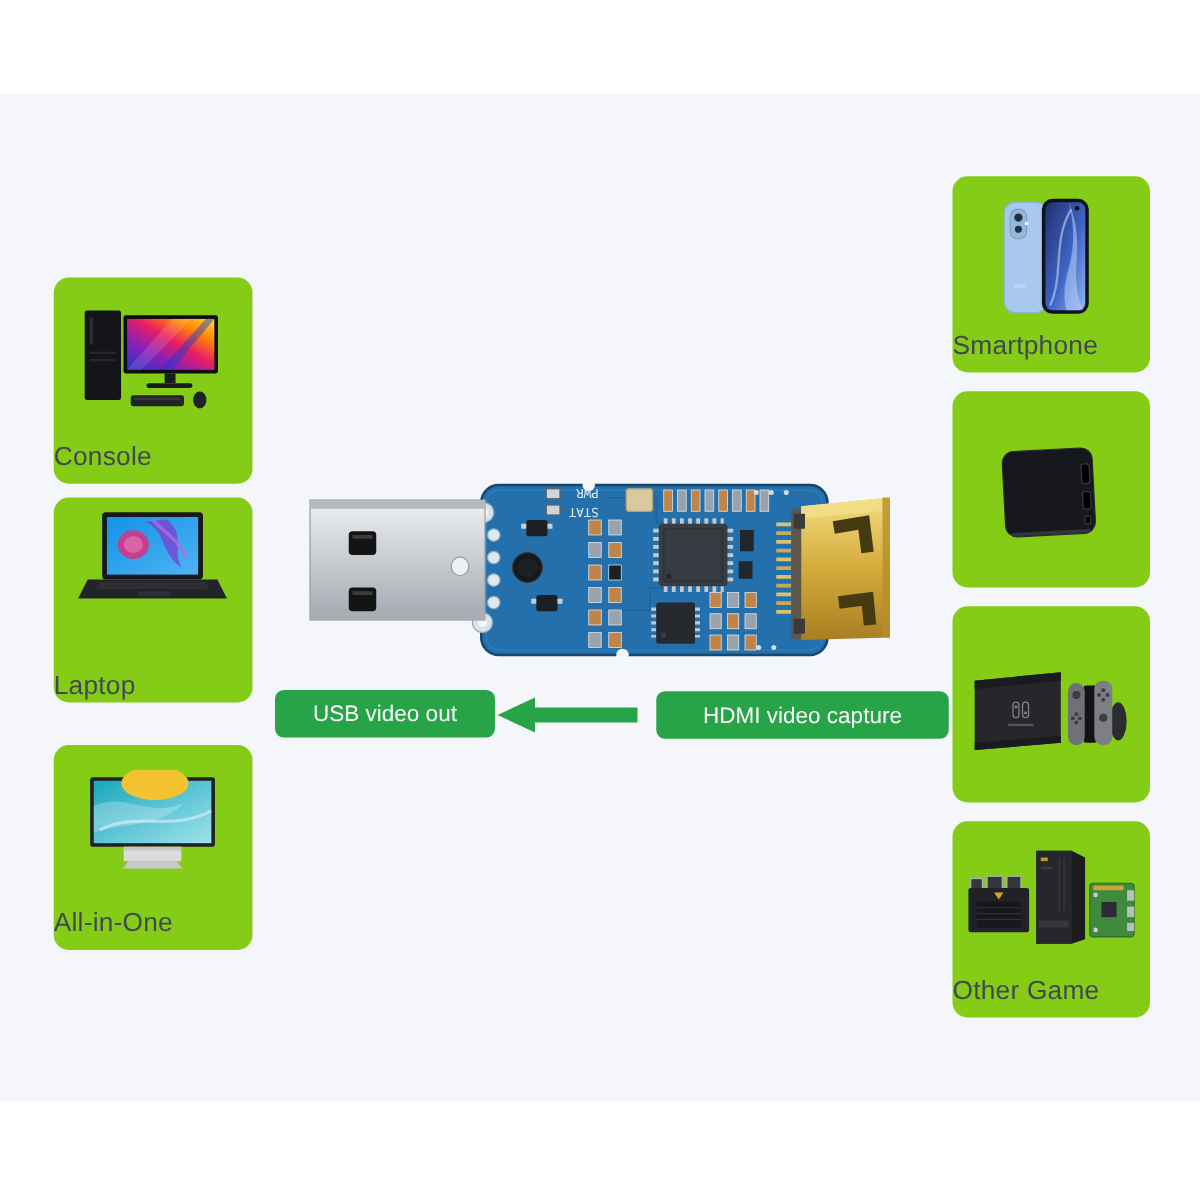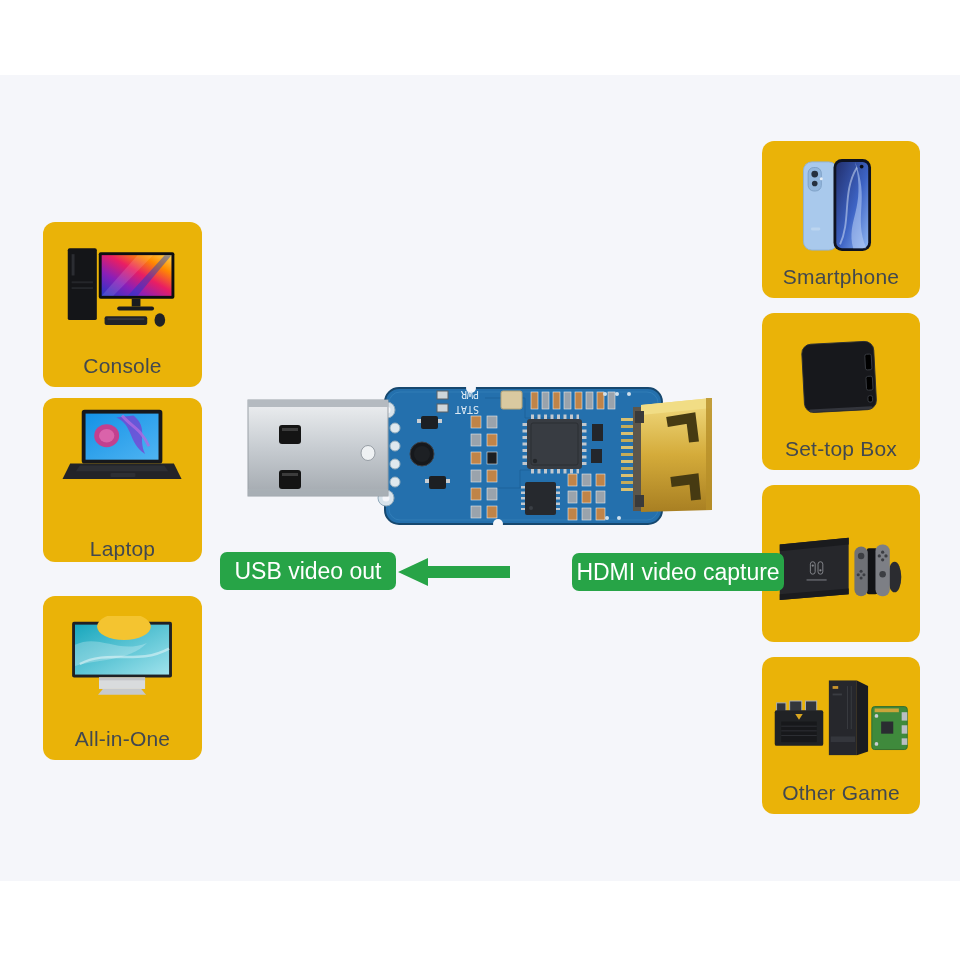--- a/index.html
+++ b/index.html
@@ -3,43 +3,43 @@
 <meta charset="utf-8">
 <style>
   html,body{margin:0;padding:0;}
   body{
     width:960px;height:960px;position:relative;overflow:hidden;
     background:#ffffff;
     font-family:"Liberation Sans", sans-serif;
   }
   .band{position:absolute;left:0;top:75px;width:960px;height:806px;background:#f5f6fa;}
   .card{
-    position:absolute;background:#eab308;border-radius:12px;
-    display:flex;flex-direction:column;align-items:center;box-sizing:border-box;
+    position:absolute;background:#84cc16;border-radius:12px;
+    display:flex;flex-direction:column;align-items:flex-start;box-sizing:border-box;
   }
   .card .art{flex:1;width:100%;display:flex;align-items:center;justify-content:center;padding-top:6px;}
   .card-label{
     flex:0 0 auto;height:34px;line-height:26px;font-size:21px;color:#42484f;letter-spacing:.2px;
   }
   
   .pos-desktop{left:43px;top:222px;width:159px;height:165px;}
   .pos-laptop{left:43px;top:398px;width:159px;height:164px;gap:36px;}
   .pos-aio{left:43px;top:596px;width:159px;height:164px;}
   
   .pos-phone{left:762px;top:141px;width:158px;height:157px;}
   .pos-settop{left:762px;top:313px;width:158px;height:157px;}
   .pos-game{left:762px;top:485px;width:158px;height:157px;}
   .pos-other{left:762px;top:657px;width:158px;height:157px;}
 
   .tag{
     position:absolute;height:38px;background:#27a447;border-radius:7px;
-    color:#ffffff;font-size:23px;display:flex;align-items:center;justify-content:center;
+    color:#ffffff;font-size:18px;display:flex;align-items:center;justify-content:center;
   }
   .tag-usb{left:220px;top:552px;width:176px;}
-  .tag-hdmi{left:525px;top:553px;width:212px;margin-left:47px;}
+  .tag-hdmi{left:525px;top:553px;width:234px;}
   .arrow{position:absolute;left:396px;top:553px;}
   .dongle{position:absolute;left:235px;top:358px;}
 </style>
 </head>
 <body>
 
 <div class="band"></div>
 
 <div class="card pos-desktop">
   <div class="art">
@@ -148,21 +148,20 @@
       <g transform="rotate(-3 60 50)">
         <rect x="24" y="12" width="78" height="74" rx="10" fill="#17181c"></rect>
         <rect x="24" y="12" width="78" height="74" rx="10" fill="none" stroke="#2a2c33"></rect>
         <path d="M30,84 L96,84" stroke="#33353c" stroke-width="3" stroke-linecap="round"></path>
         <rect x="92" y="26" width="7" height="17" rx="2" fill="#000000" stroke="#3a3d44"></rect>
         <rect x="92" y="50" width="7" height="15" rx="2" fill="#000000" stroke="#3a3d44"></rect>
         <rect x="93" y="71" width="5" height="7" rx="2" fill="#000000" stroke="#3a3d44"></rect>
       </g>
     </svg>
   </div>
-  <div class="card-label">Set-top Box</div>
 </div>
 
 <div class="card pos-game">
   <div class="art">
     <svg width="134" height="92" viewBox="0 0 140 95">
       <polygon points="6,24 78,17 78,76 6,82" fill="#26272b"></polygon>
       <polygon points="6,24 78,17 78,24 6,31" fill="#1a1b1e"></polygon>
       <polygon points="6,76 78,70 78,76 6,82" fill="#1a1b1e"></polygon>
       <g stroke="#85878c" fill="none">
         <rect x="38" y="42" width="5" height="13" rx="2.5"></rect>

